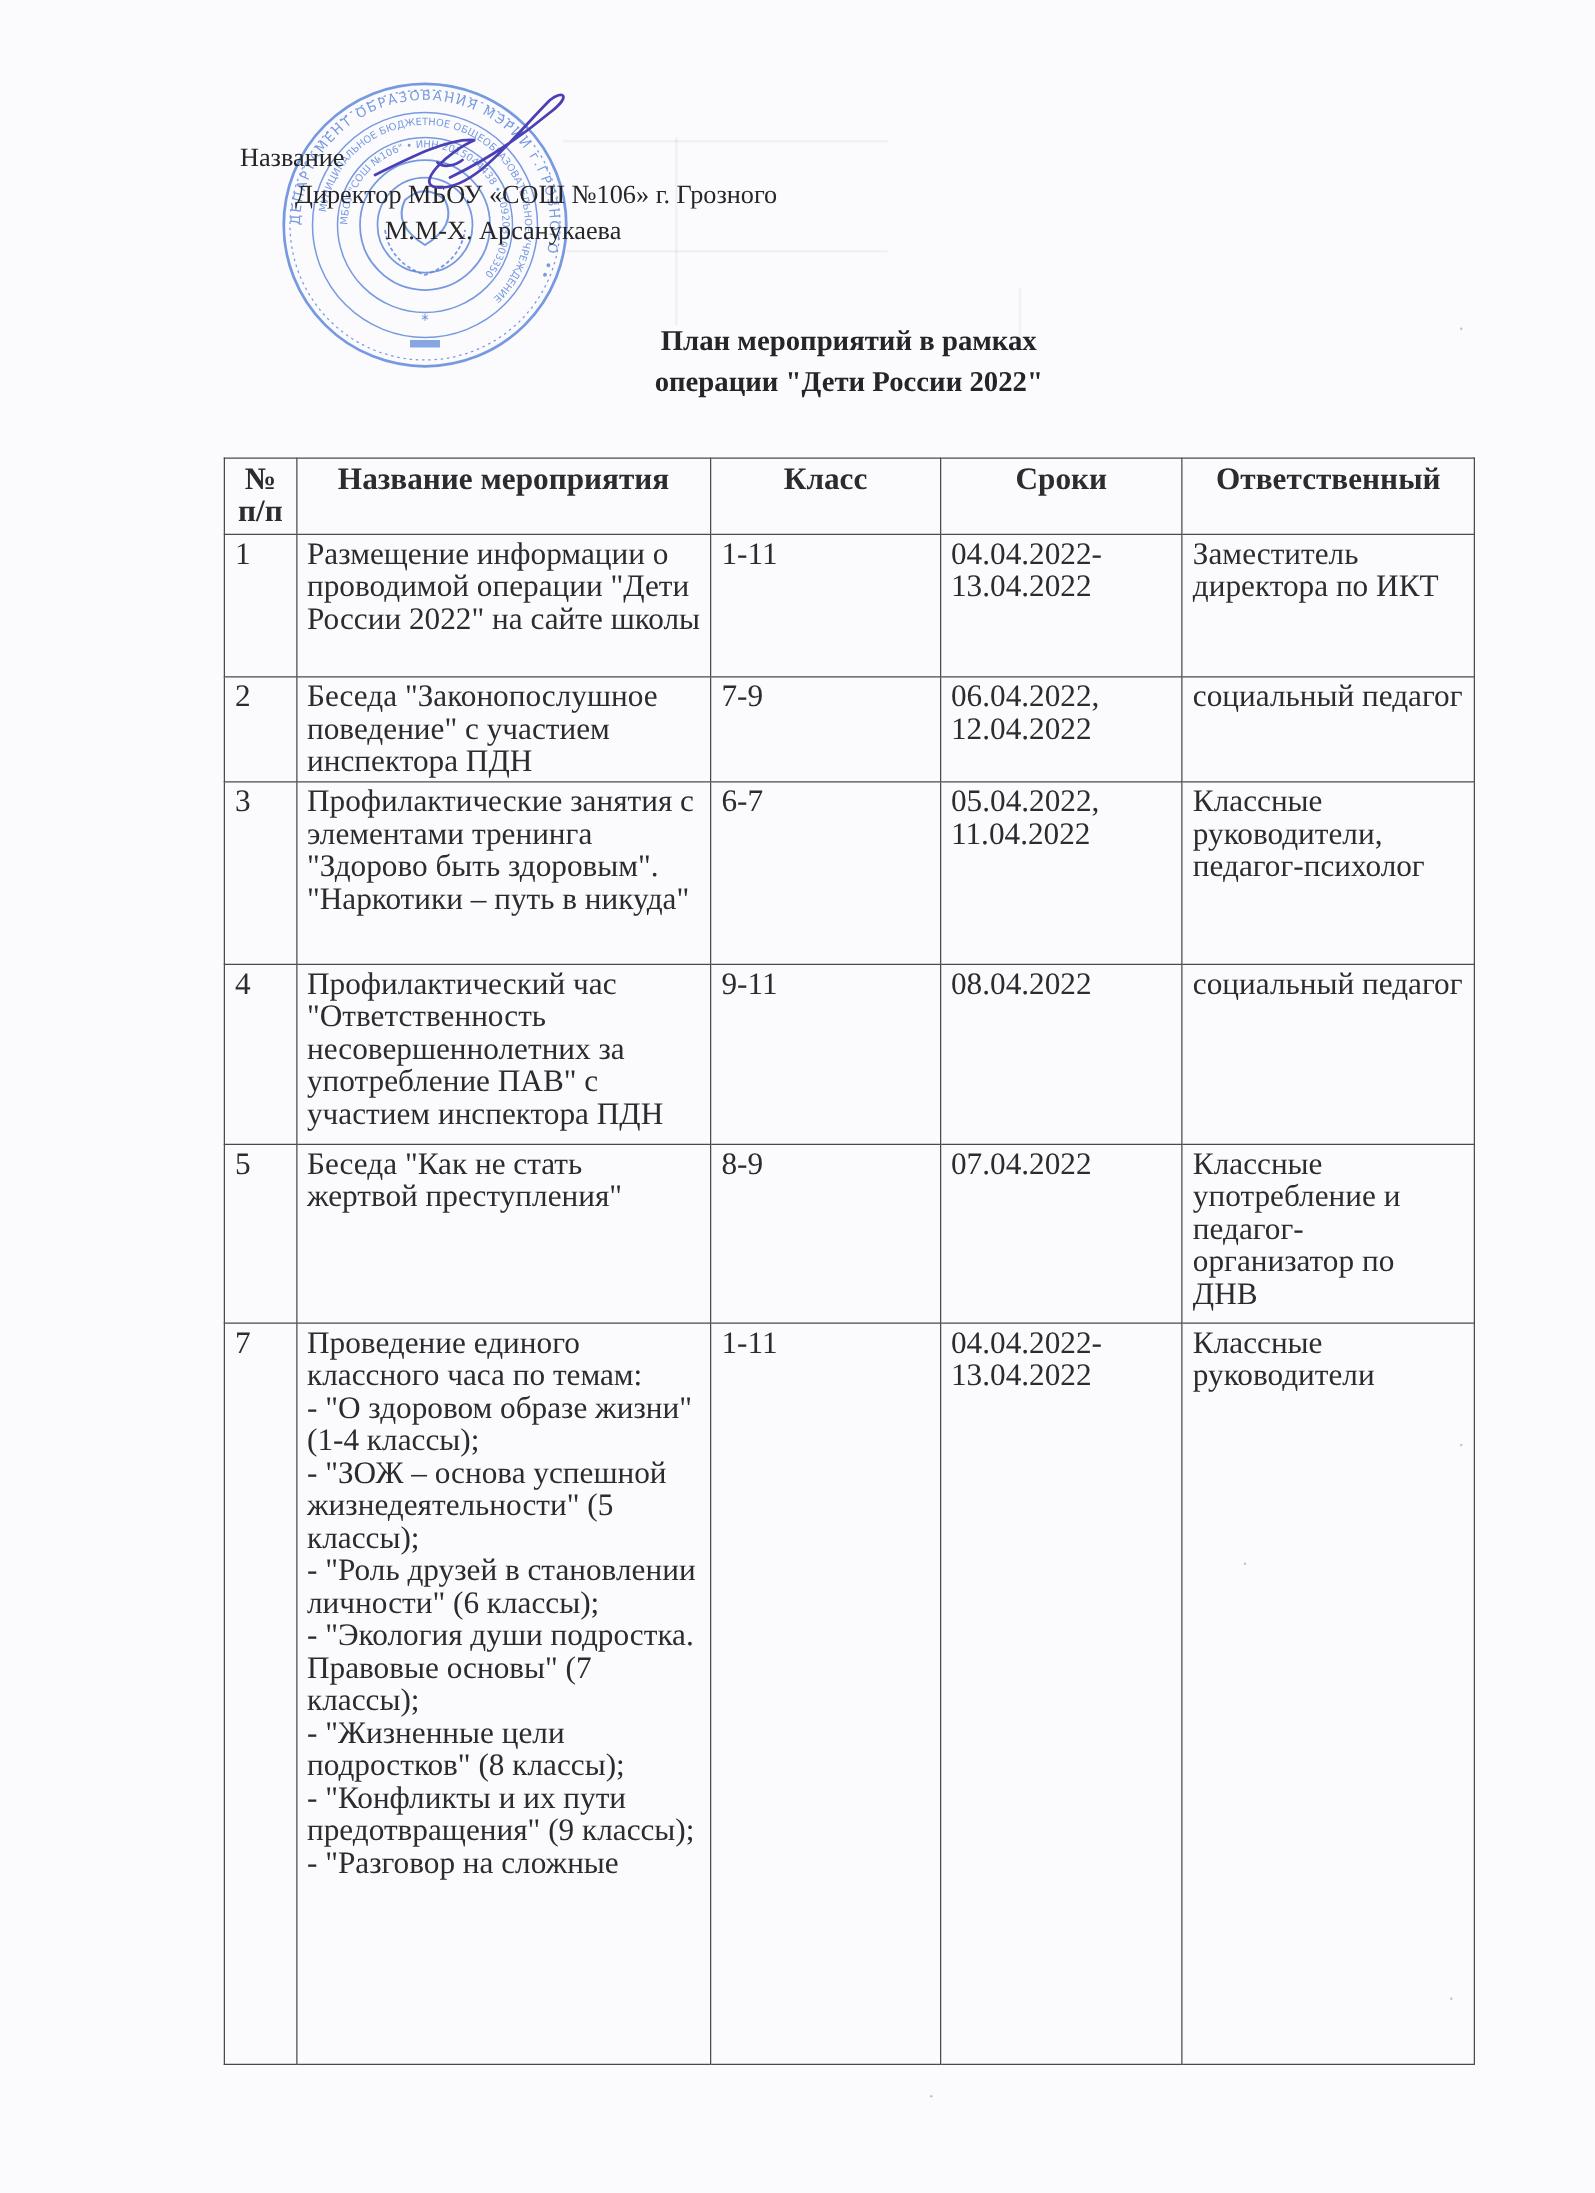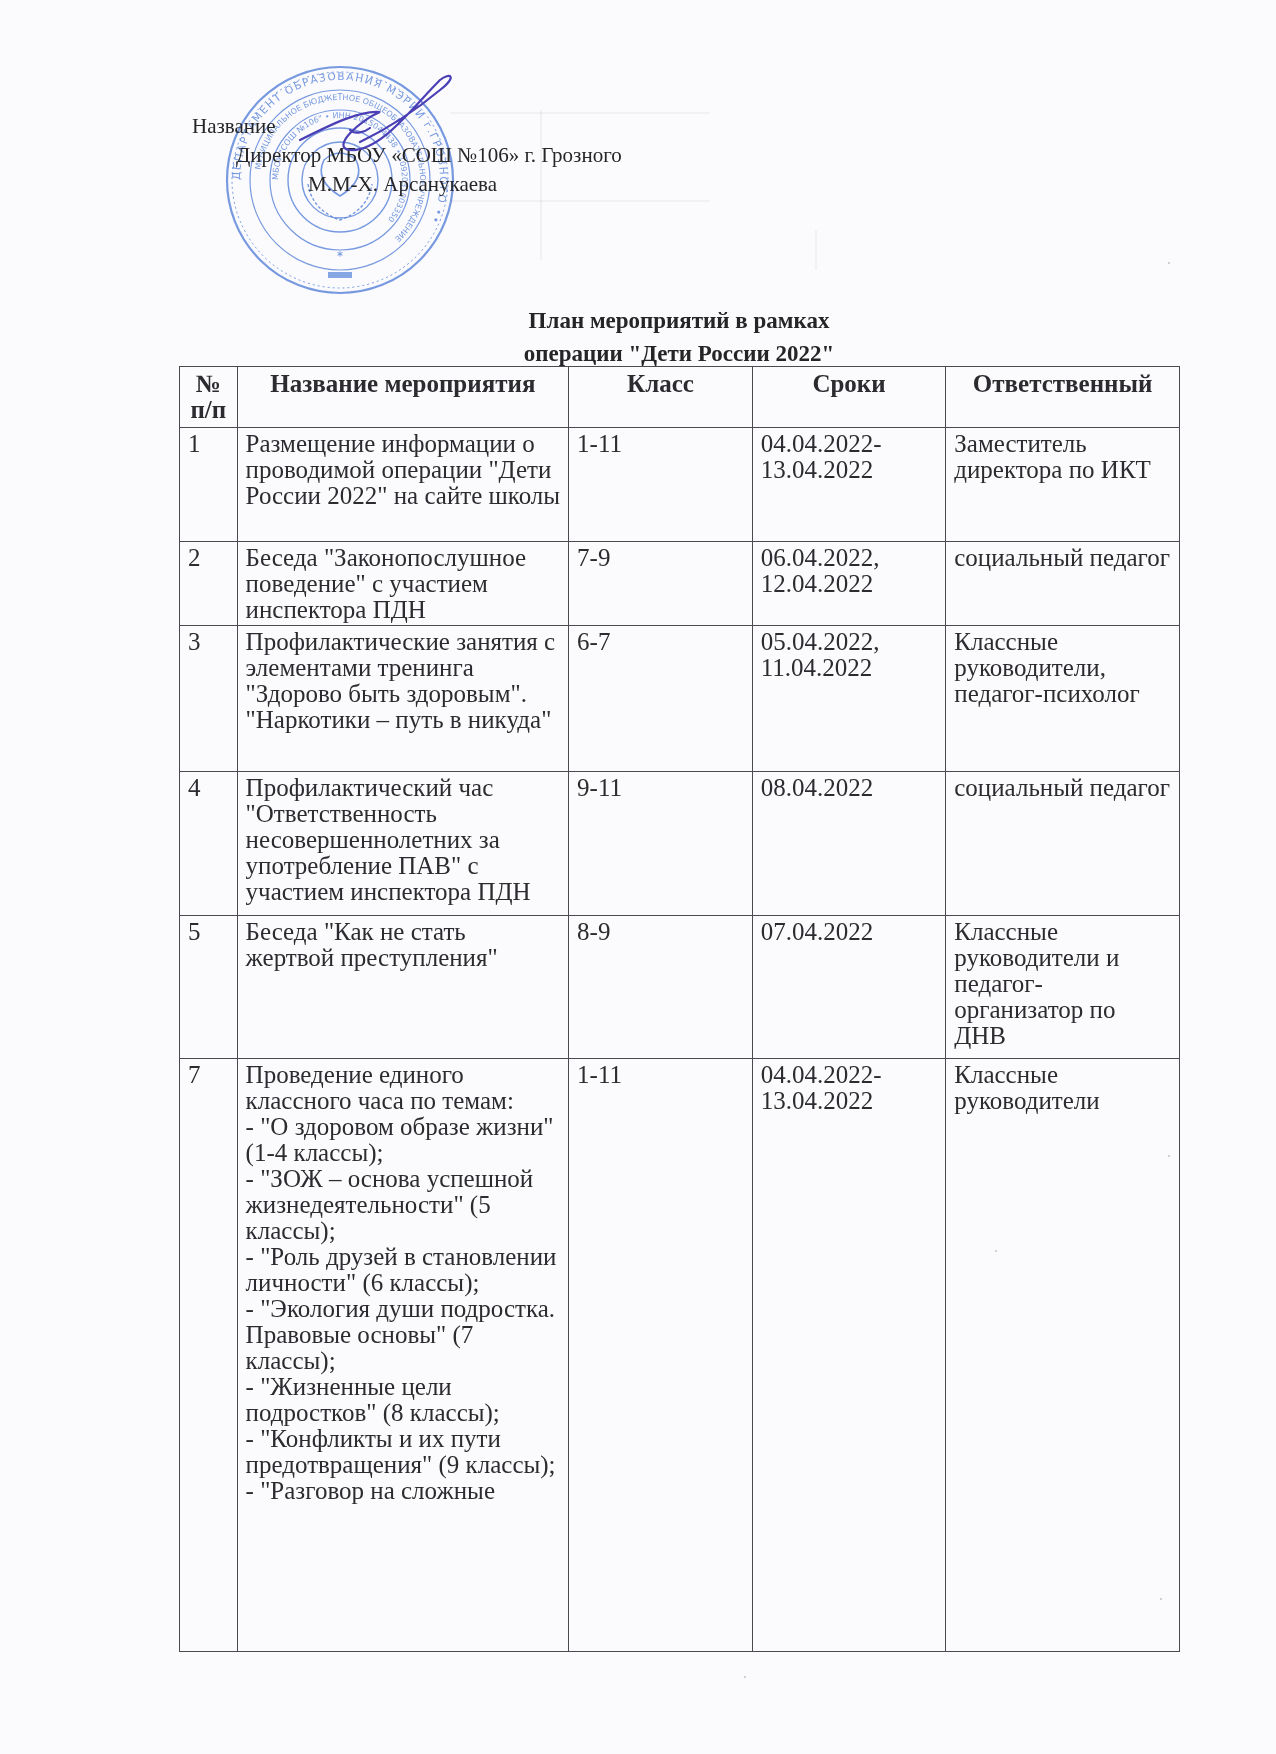--- a/index.html
+++ b/index.html
@@ -14,21 +14,21 @@
 
   .approve { position: absolute; left: 192px; top: 112px; font-size: 21px; line-height: 29px; color: #262629; z-index: 3; }
   .approve .l1 { display: block; }
   .approve .l2 { display: block; margin-left: 44px; }
   .approve .l3 { display: block; padding-left: 116px; }
 
   .stamp { position: absolute; left: 224px; top: 64px; width: 232px; height: 232px; z-index: 2; opacity: 0.88; }
   .signature { position: absolute; left: 290px; top: 70px; width: 170px; height: 90px; z-index: 4; }
 
   .title { position: absolute; left: 179px; width: 1000px; top: 256px; text-align: center;
-           font-weight: bold; font-size: 23px; line-height: 33px; color: #252528; z-index: 3; margin-top: 48px; }
+           font-weight: bold; font-size: 23px; line-height: 33px; color: #252528; z-index: 3; }
   .title span { display: block; }
 
   table.plan { position: absolute; left: 179px; top: 366px; width: 1001px; border-collapse: collapse;
                table-layout: fixed; font-size: 25px; line-height: 26px; color: #2c2c30; z-index: 3; }
   table.plan th, table.plan td { border: 1.4px solid #4a4a50; vertical-align: top; padding: 3px 8px 2px 8px; text-align: left; }
   table.plan th { font-weight: bold; text-align: center; padding-top: 4px; height: 54px; }
   table.plan td { white-space: pre-line; }
   .c1 { width: 53px; } .c2 { width: 305px; } .c3 { width: 169px; } .c4 { width: 178px; } .c5 { width: 215px; }
   .r1 td { height: 108px; } .r2 td { height: 78px; } .r3 td { height: 140px; }
   .r4 td { height: 138px; } .r5 td { height: 137px; } .r7 td { height: 587px; }
@@ -133,21 +133,21 @@
         <td>Профилактический час "Ответственность несовершеннолетних за употребление ПАВ" с участием инспектора ПДН</td>
         <td>9-11</td>
         <td>08.04.2022</td>
         <td>социальный педагог</td>
       </tr>
       <tr class="r5">
         <td>5</td>
         <td>Беседа "Как не стать жертвой преступления"</td>
         <td>8-9</td>
         <td>07.04.2022</td>
-        <td>Классные руководители и педагог-организатор по ДНВ</td>
+        <td>Классные употребление и педагог-организатор по ДНВ</td>
       </tr>
       <tr class="r7">
         <td>7</td>
         <td>Проведение единого классного часа по темам:
 - "О здоровом образе жизни" (1-4 классы);
 - "ЗОЖ – основа успешной жизнедеятельности" (5 классы);
 - "Роль друзей в становлении личности" (6 классы);
 - "Экология души подростка.  Правовые основы" (7 классы);
 - "Жизненные цели подростков" (8 классы);
 - "Конфликты и их пути предотвращения" (9 классы);

